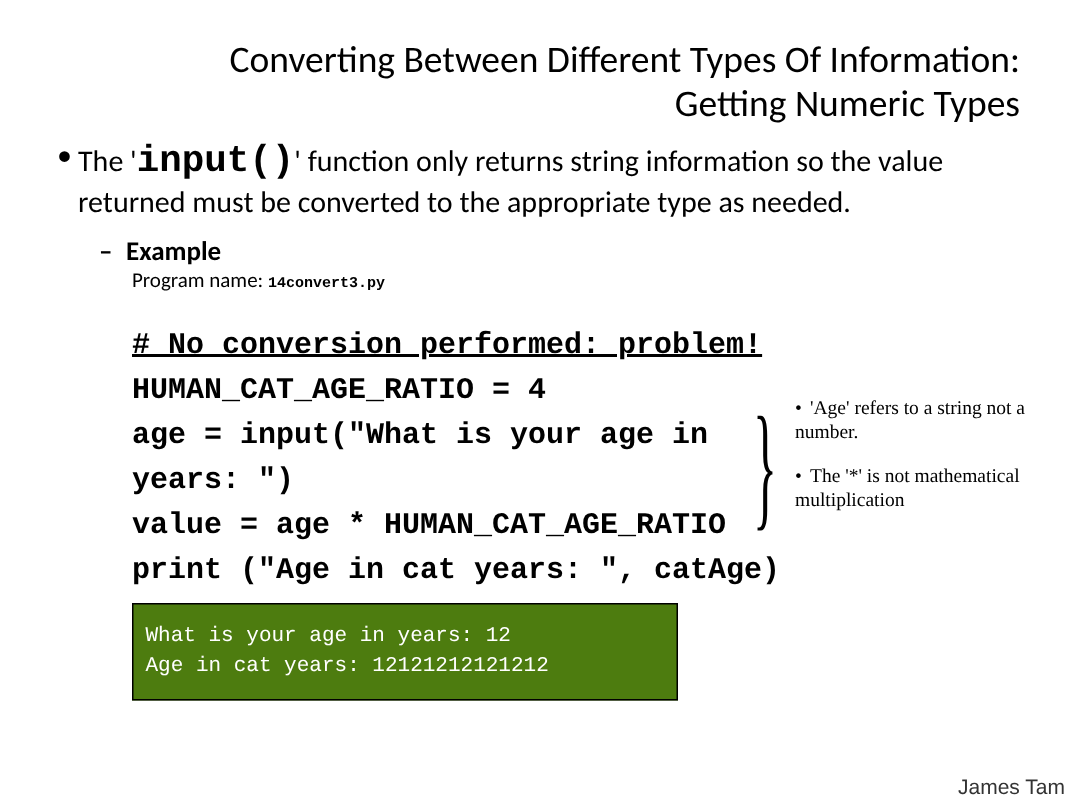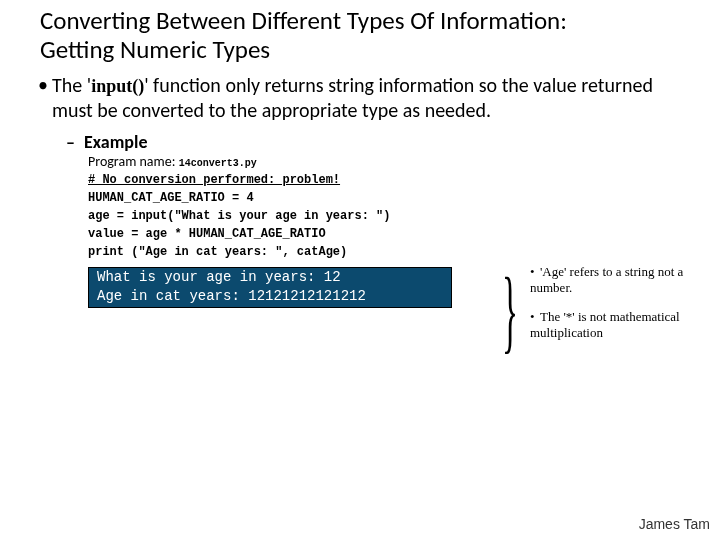--- a/index.html
+++ b/index.html
@@ -12,23 +12,23 @@
     color: #000;
     overflow: hidden;
   }
   .slide {
     position: relative;
     width: 720px;
     height: 540px;
     box-sizing: border-box;
   }
   .title {
-    text-align: left;
+    text-align: right;
     font-size: 25px;
-    padding: 7px 40px 6px 40px;
+    padding: 26px 40px 6px 40px;
     line-height: 1.15;
   }
   .body {
     padding: 2px 34px 0 34px;
     font-size: 20px;
   }
   .bullet-main {
     display: flex;
     align-items: flex-start;
     line-height: 1.25;
@@ -37,23 +37,23 @@
     flex: 0 0 auto;
     width: 18px;
     text-align: center;
     font-size: 20px;
     line-height: 1.25;
   }
   .bullet-main .txt {
     flex: 1 1 auto;
   }
   code.inline {
-    font-family: Liberation Serif, serif;
+    font-family: Liberation Mono, monospace;
     font-weight: bold;
-    font-size: 18px;
+    font-size: 25px;
   }
   .sub1 {
     margin-left: 32px;
     margin-top: 8px;
     font-weight: bold;
     font-size: 18px;
     display: flex;
   }
   .sub1 .dash {
     width: 18px;
@@ -63,39 +63,39 @@
     font-size: 14px;
     line-height: 1.3;
   }
   .prog-name {
     font-family: "Courier New", monospace;
     font-weight: bold;
     font-size: 10px;
   }
   .code-block {
     margin-left: 54px;
-    margin-top: 0;
+    margin-top: 20px;
     font-family: "Courier New", monospace;
     font-weight: bold;
-    font-size: 12px;
+    font-size: 20px;
     line-height: 1.5;
     position: relative;
     width: 440px;
   }
   .code-block .underline {
     text-decoration: underline;
   }
   .terminal {
     margin-left: 54px;
     margin-top: 6px;
-    background: #0c4a6e;
+    background: #4d7c0f;
     color: #fff;
     font-family: "Courier New", monospace;
     font-size: 14px;
-    padding: 0 8px;
+    padding: 12px 8px;
     width: 346px;
     line-height: 1.4;
     border: 1px solid #000;
   }
   .brace {
     position: absolute;
     left: 502px;
     top: 274px;
     font-size: 74px;
     line-height: 1;

